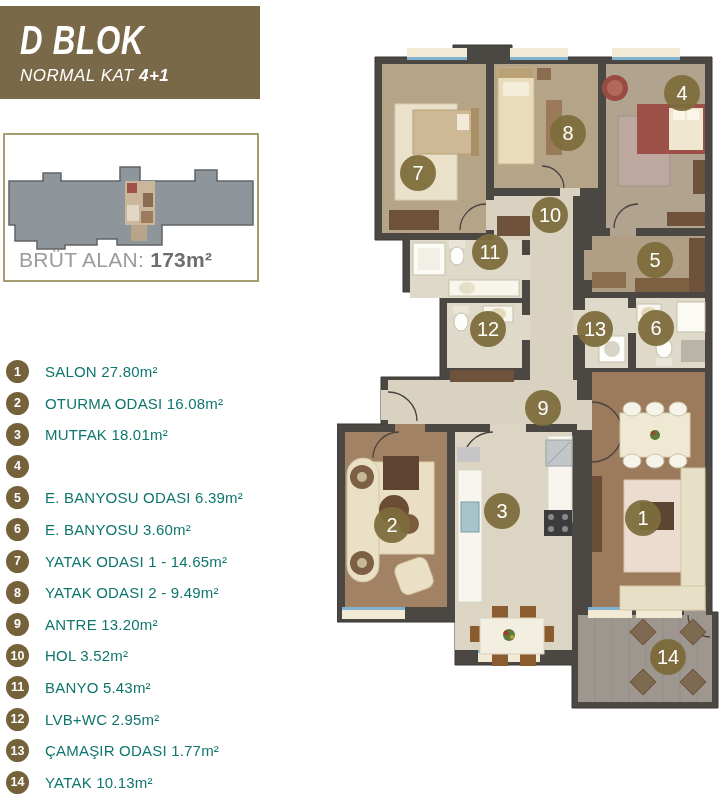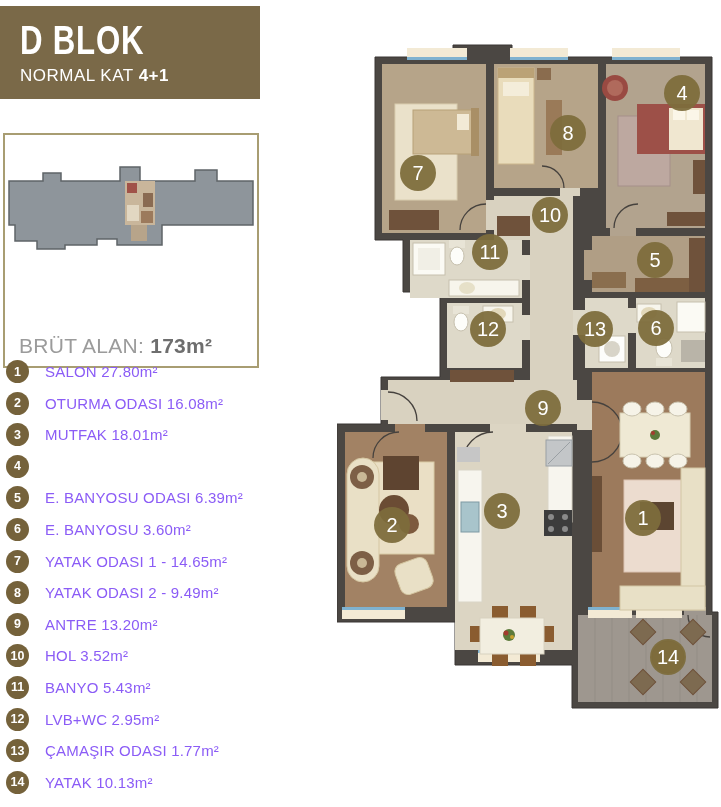--- a/index.html
+++ b/index.html
@@ -1,35 +1,35 @@
 <!DOCTYPE html>
 <html><head>
 <meta charset="utf-8">
 <style>
   * { margin:0; padding:0; box-sizing:border-box; }
   html,body { width:721px; height:807px; background:#fff; font-family:"Liberation Sans", sans-serif; }
   #stage { position:relative; width:721px; height:807px; overflow:hidden; background:#fff; }
 
   
-  .hdr { position:absolute; left:0; top:6px; width:260px; height:93px; background:#7a6948; color:#fff; padding:14px 0 0 20px; }
+  .hdr { position:absolute; left:0; top:6px; width:260px; height:93px; background:#7a6948; color:#fff; padding:14px 0 0 20px;font-style:italic; }
   .hdr-title { font-size:40px; font-weight:700; letter-spacing:1px; transform:scaleX(.78); transform-origin:left center; line-height:1.0; }
   .hdr-sub { margin-top:6px; font-size:17px; letter-spacing:.5px; }
   .hdr-sub b { margin-left:5px; font-weight:700; }
 
   
-  .obox { position:absolute; left:3px; top:133px; width:256px; height:235px; background:#fff; border:2px solid #a89d72; }
+  .obox { position:absolute; left:3px; top:133px; width:256px; height:149px; background:#fff; border:2px solid #a89d72; }
   .obox svg { position:absolute; left:2px; top:28px; }
   .area-line { position:absolute; left:14px; bottom:8px; font-size:21px; color:#9b9b9b; letter-spacing:.3px; white-space:nowrap; }
   .area-line b { margin-left:6px; color:#6e6e6e; font-weight:700; }
 
   
   .legend { position:absolute; left:6px; top:360px; width:330px; }
   .litem { display:flex; align-items:center; height:23px; margin-bottom:8.6px; }
   .lnum { flex:0 0 23px; width:23px; height:23px; border-radius:50%; background:#75623b; color:#fff; font-size:12.5px; font-weight:700; display:flex; align-items:center; justify-content:center; }
-  .llab { margin-left:16px; font-size:15px; color:#8b5cf6; letter-spacing:.2px; white-space:nowrap; }
+  .llab { margin-left:16px; font-size:15px; color:#0f766e; letter-spacing:.2px; white-space:nowrap; }
 
   
   .plan { position:absolute; left:337px; top:40px; width:384px; height:672px; }
   .plan svg { position:absolute; left:0; top:0; }
   .marker { position:absolute; width:36px; height:36px; border-radius:50%; background:rgba(125,108,60,.94);
             color:#fff; font-size:20px; display:flex; align-items:center; justify-content:center;
             transform:translate(-50%,-50%); }
 </style>
 </head>
 <body>

